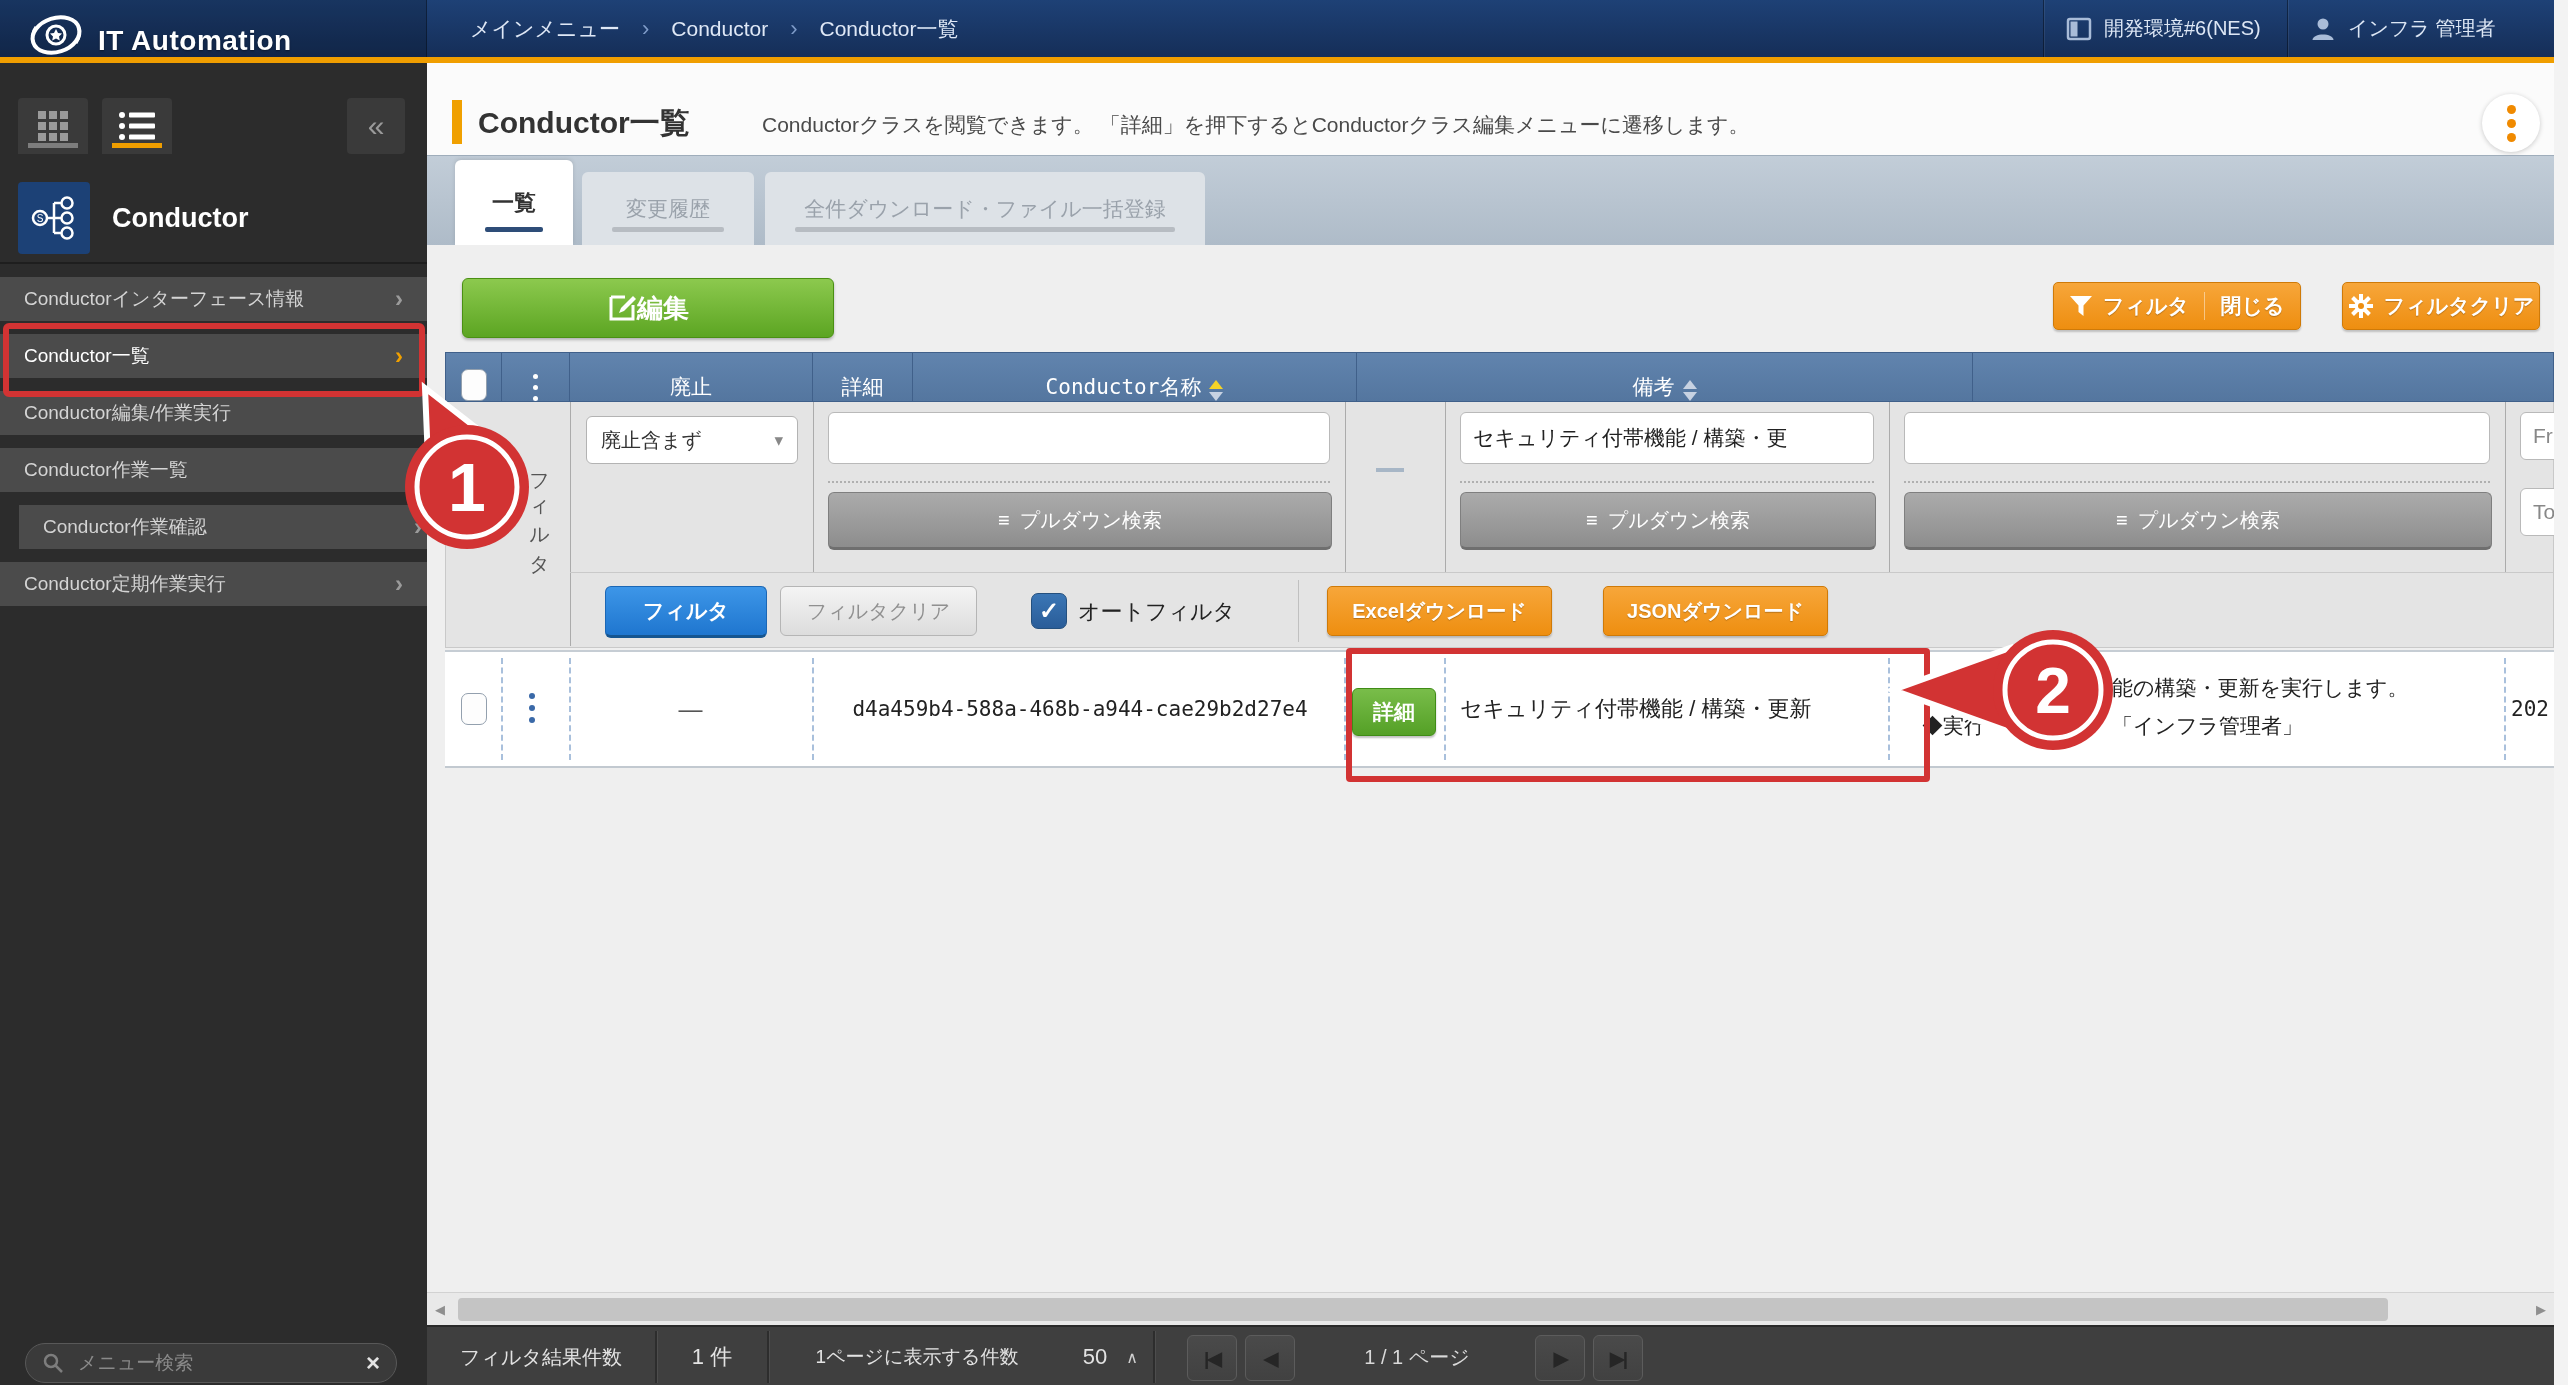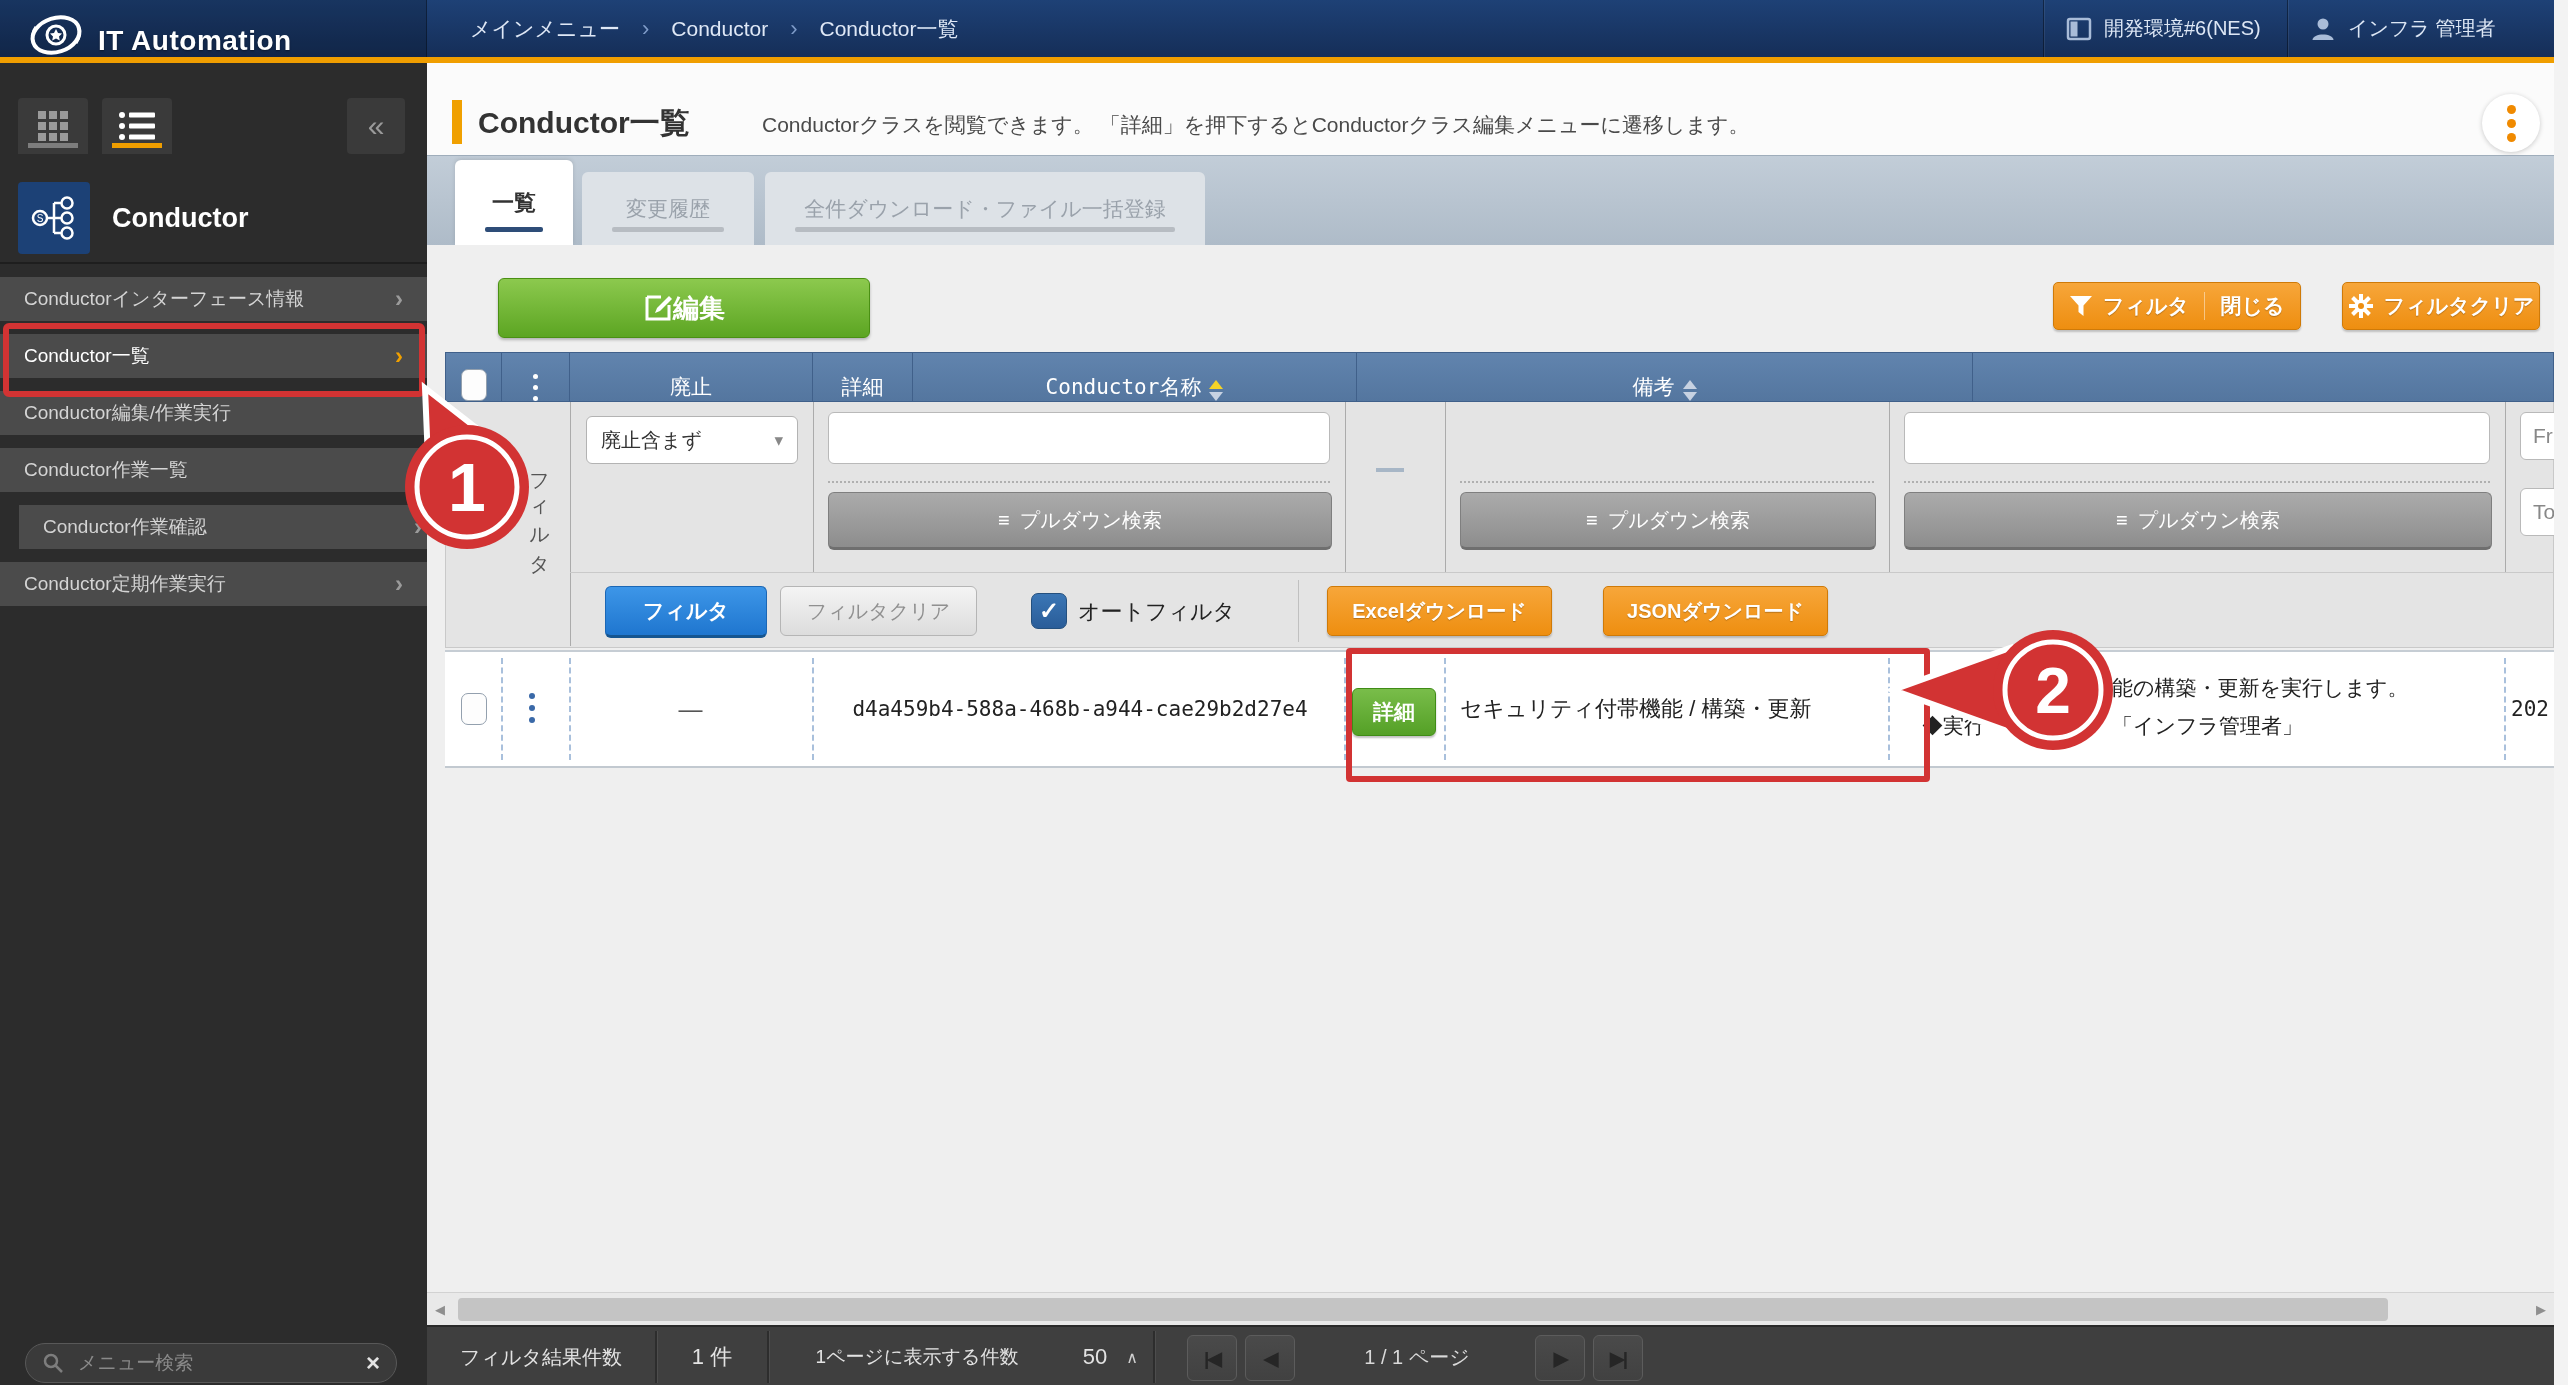--- a/index.html
+++ b/index.html
@@ -40,21 +40,21 @@
   .kebab-btn i{width:9px;height:9px;border-radius:50%;background:#f08a00;}
   .tabstrip{position:absolute;left:427px;top:155px;width:2127px;height:90px;background:linear-gradient(#c2cdd8,#aebbc8);border-top:1px solid #9fadbb;}
   .vtab{position:absolute;border-radius:6px 6px 0 0;display:flex;align-items:center;justify-content:center;font-size:21px;}
   .vtab .tab-underline{position:absolute;left:30px;right:30px;bottom:13px;height:5px;border-radius:2px;}
   .vtab.active{background:#fff;color:#333;font-weight:bold;box-shadow:0 -1px 4px rgba(0,0,0,.12);}
   .vtab.active .tab-underline{background:#2e4d78;}
   .vtab.inactive{background:#dde2e7;color:#9aa2ab;}
   .vtab.inactive .tab-underline{background:#b7bcc2;}
   .content-bg{position:absolute;left:427px;top:245px;width:2127px;height:1047px;background:#efefef;}
   
-  .btn-green{position:absolute;background:linear-gradient(#8cc94e,#5ca522);border:1px solid #4a9013;border-radius:6px;color:#fff;font-weight:bold;display:flex;align-items:center;justify-content:center;box-shadow:0 2px 3px rgba(0,0,0,.25);margin-left:36px;}
+  .btn-green{position:absolute;background:linear-gradient(#8cc94e,#5ca522);border:1px solid #4a9013;border-radius:6px;color:#fff;font-weight:bold;display:flex;align-items:center;justify-content:center;box-shadow:0 2px 3px rgba(0,0,0,.25);}
   .btn-orange{background:linear-gradient(#f7a63a,#ee8e10);border:1px solid #cf7a08;border-radius:5px;color:#fff;font-weight:bold;display:flex;align-items:center;justify-content:center;text-shadow:0 1px 1px rgba(0,0,0,.25);box-shadow:0 2px 2px rgba(0,0,0,.2);}
   .filter-close-group{position:absolute;left:2053px;top:282px;width:246px;height:46px;display:flex;font-size:21px;}
   .fc-left{flex:0 0 150px;display:flex;align-items:center;justify-content:center;gap:10px;border-right:1px solid rgba(255,255,255,.45);}
   .fc-right{flex:1;display:flex;align-items:center;justify-content:center;}
   
   .thead{position:absolute;left:445px;top:352px;width:2109px;height:50px;display:flex;background:linear-gradient(#6184ae,#54769f);box-sizing:border-box;border:1px solid #40608a;}
   .th{border-right:1px solid #40608a;display:flex;align-items:flex-end;justify-content:center;gap:8px;color:#fff;font-size:21px;font-family:"DejaVu Sans Mono","Liberation Sans",monospace;box-sizing:border-box;}
   .sort{display:flex;flex-direction:column;gap:3px;}
   .sort .up{width:0;height:0;border-left:7px solid transparent;border-right:7px solid transparent;border-bottom:9px solid #c7d2e2;}
   .sort .down{width:0;height:0;border-left:7px solid transparent;border-right:7px solid transparent;border-top:9px solid #c7d2e2;}
@@ -354,20 +354,21 @@
 
     <input class="f-input" style="left: 382px; top: 10px; width: 502px; height: 52px;" value="">
     <div class="dashed" style="left:382px;top:79px;width:502px;"></div>
     <div class="btn-pulldown" style="left:382px;top:90px;width:502px;height:54px;">
       <span>≡</span>
       <span>プルダウン検索</span>
     </div>
 
     <div style="position:absolute;left:930px;top:66px;width:28px;height:4px;background:#a7b6c6;"></div>
 
+    <input class="f-input" style="left: 1014px; top: 10px; width: 414px; height: 52px;" value="セキュリティ付帯機能 / 構築・更">
     <div class="dashed" style="left:1014px;top:79px;width:414px;"></div>
     <div class="btn-pulldown" style="left:1014px;top:90px;width:414px;height:54px;">
       <span>≡</span>
       <span>プルダウン検索</span>
     </div>
 
     <input class="f-input" style="left: 1458px; top: 10px; width: 586px; height: 52px;" value="">
     <div class="dashed" style="left:1458px;top:79px;width:586px;"></div>
     <div class="btn-pulldown" style="left:1458px;top:90px;width:586px;height:54px;">
       <span>≡</span>

